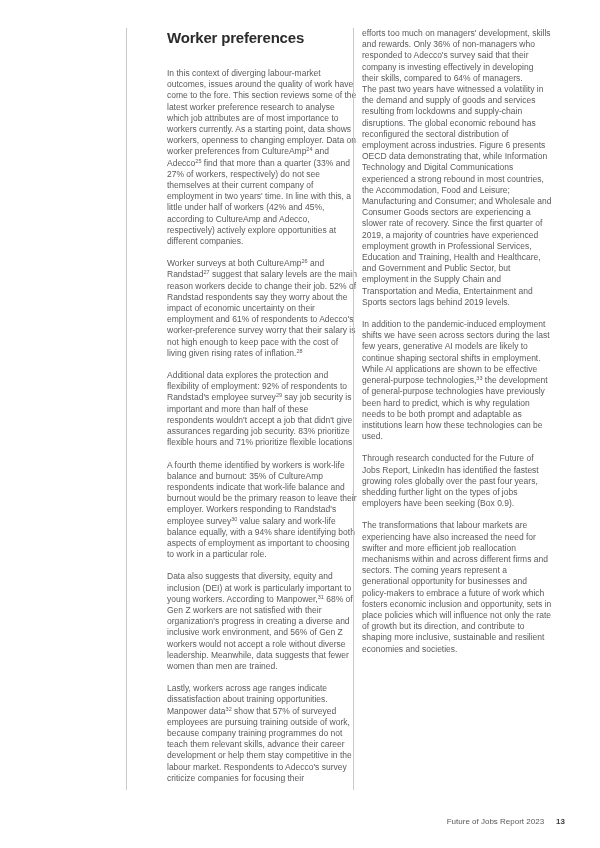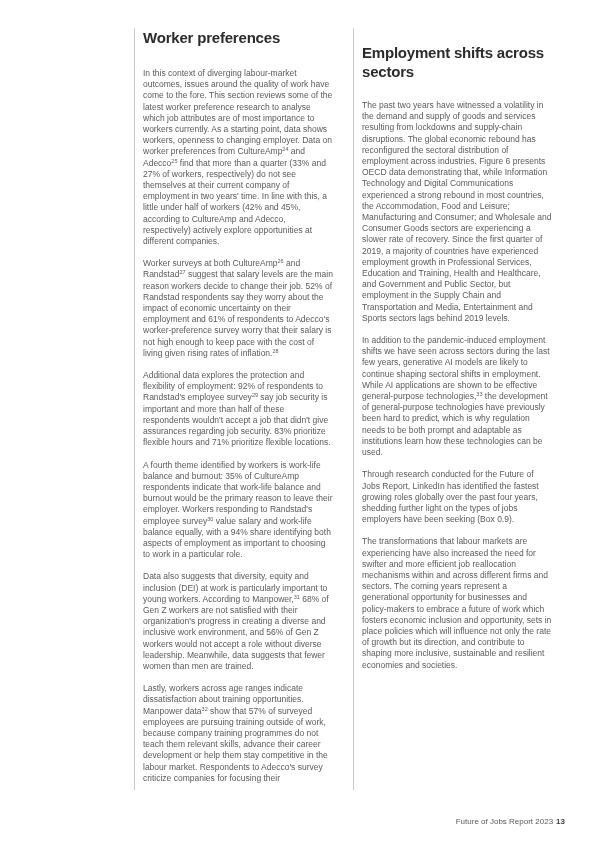--- a/index.html
+++ b/index.html
@@ -11,21 +11,21 @@
     overflow: hidden;
   }
   .page { position: absolute; inset: 0; background: #ffffff; }
 
   .column {
     position: absolute;
     top: 28px;
     height: 762px;
     box-sizing: border-box;
   }
-  .col-left  { left: 134px; width: 199px; }
+  .col-left  { left: 126px; width: 199px; padding-left: 32px; }
   .col-right { left: 353px; width: 199px; }
 
   .column-rule {
     position: absolute;
     left: 0; top: 0; bottom: 0;
     width: 1px;
     background: #c8c9cb;
   }
   .col-inner { margin-left: 9px; width: 190px; }
 
@@ -58,21 +58,21 @@
     vertical-align: baseline;
     color: #595a5c;
   }
 
   .footer {
     position: absolute;
     right: 35px;
     bottom: 22px;
     display: flex;
     align-items: baseline;
-    gap: 3px;
+    gap: 12px;
     font-size: 8px;
     color: #58595b;
   }
   .footer .page-num { font-weight: 700; color: #3f4042; }
 </style>
 </head>
 <body>
 
 <div class="page">
 
@@ -89,24 +89,23 @@
           <p>A fourth theme identified by workers is work-life balance and burnout: 35% of CultureAmp respondents indicate that work-life balance and burnout would be the primary reason to leave their employer. Workers responding to Randstad's employee survey<sup>30</sup> value salary and work-life balance equally, with a 94% share identifying both aspects of employment as important to choosing to work in a particular role.</p>
           <p>Data also suggests that diversity, equity and inclusion (DEI) at work is particularly important to young workers. According to Manpower,<sup>31</sup> 68% of Gen Z workers are not satisfied with their organization's progress in creating a diverse and inclusive work environment, and 56% of Gen Z workers would not accept a role without diverse leadership. Meanwhile, data suggests that fewer women than men are trained.</p>
           <p>Lastly, workers across age ranges indicate dissatisfaction about training opportunities. Manpower data<sup>32</sup> show that 57% of surveyed employees are pursuing training outside of work, because company training programmes do not teach them relevant skills, advance their career development or help them stay competitive in the labour market. Respondents to Adecco's survey criticize companies for focusing their</p>
         </div>
     </div>
   </div>
 
   <div class="column col-right">
     <div class="column-rule"></div>
     <div class="col-inner">
-      <h1 class="section-heading heading-2">
-        <div class="hline">Employment shifts across</div>
-        <div class="hline">sectors</div>
-      </h1>
+      <div class="paragraph-group">
+          <p>efforts too much on managers' development, skills and rewards. Only 36% of non-managers who responded to Adecco's survey said that their company is investing effectively in developing their skills, compared to 64% of managers.</p>
+        </div>
       <div class="paragraph-group">
           <p>The past two years have witnessed a volatility in the demand and supply of goods and services resulting from lockdowns and supply-chain disruptions. The global economic rebound has reconfigured the sectoral distribution of employment across industries. Figure 6 presents OECD data demonstrating that, while Information Technology and Digital Communications experienced a strong rebound in most countries, the Accommodation, Food and Leisure; Manufacturing and Consumer; and Wholesale and Consumer Goods sectors are experiencing a slower rate of recovery. Since the first quarter of 2019, a majority of countries have experienced employment growth in Professional Services, Education and Training, Health and Healthcare, and Government and Public Sector, but employment in the Supply Chain and Transportation and Media, Entertainment and Sports sectors lags behind 2019 levels.</p>
           <p>In addition to the pandemic-induced employment shifts we have seen across sectors during the last few years, generative AI models are likely to continue shaping sectoral shifts in employment. While AI applications are shown to be effective general-purpose technologies,<sup>33</sup> the development of general-purpose technologies have previously been hard to predict, which is why regulation needs to be both prompt and adaptable as institutions learn how these technologies can be used.</p>
           <p>Through research conducted for the Future of Jobs Report, LinkedIn has identified the fastest growing roles globally over the past four years, shedding further light on the types of jobs employers have been seeking (Box 0.9).</p>
           <p>The transformations that labour markets are experiencing have also increased the need for swifter and more efficient job reallocation mechanisms within and across different firms and sectors. The coming years represent a generational opportunity for businesses and policy-makers to embrace a future of work which fosters economic inclusion and opportunity, sets in place policies which will influence not only the rate of growth but its direction, and contribute to shaping more inclusive, sustainable and resilient economies and societies.</p>
         </div>
     </div>
   </div>
 
   <div class="footer">

